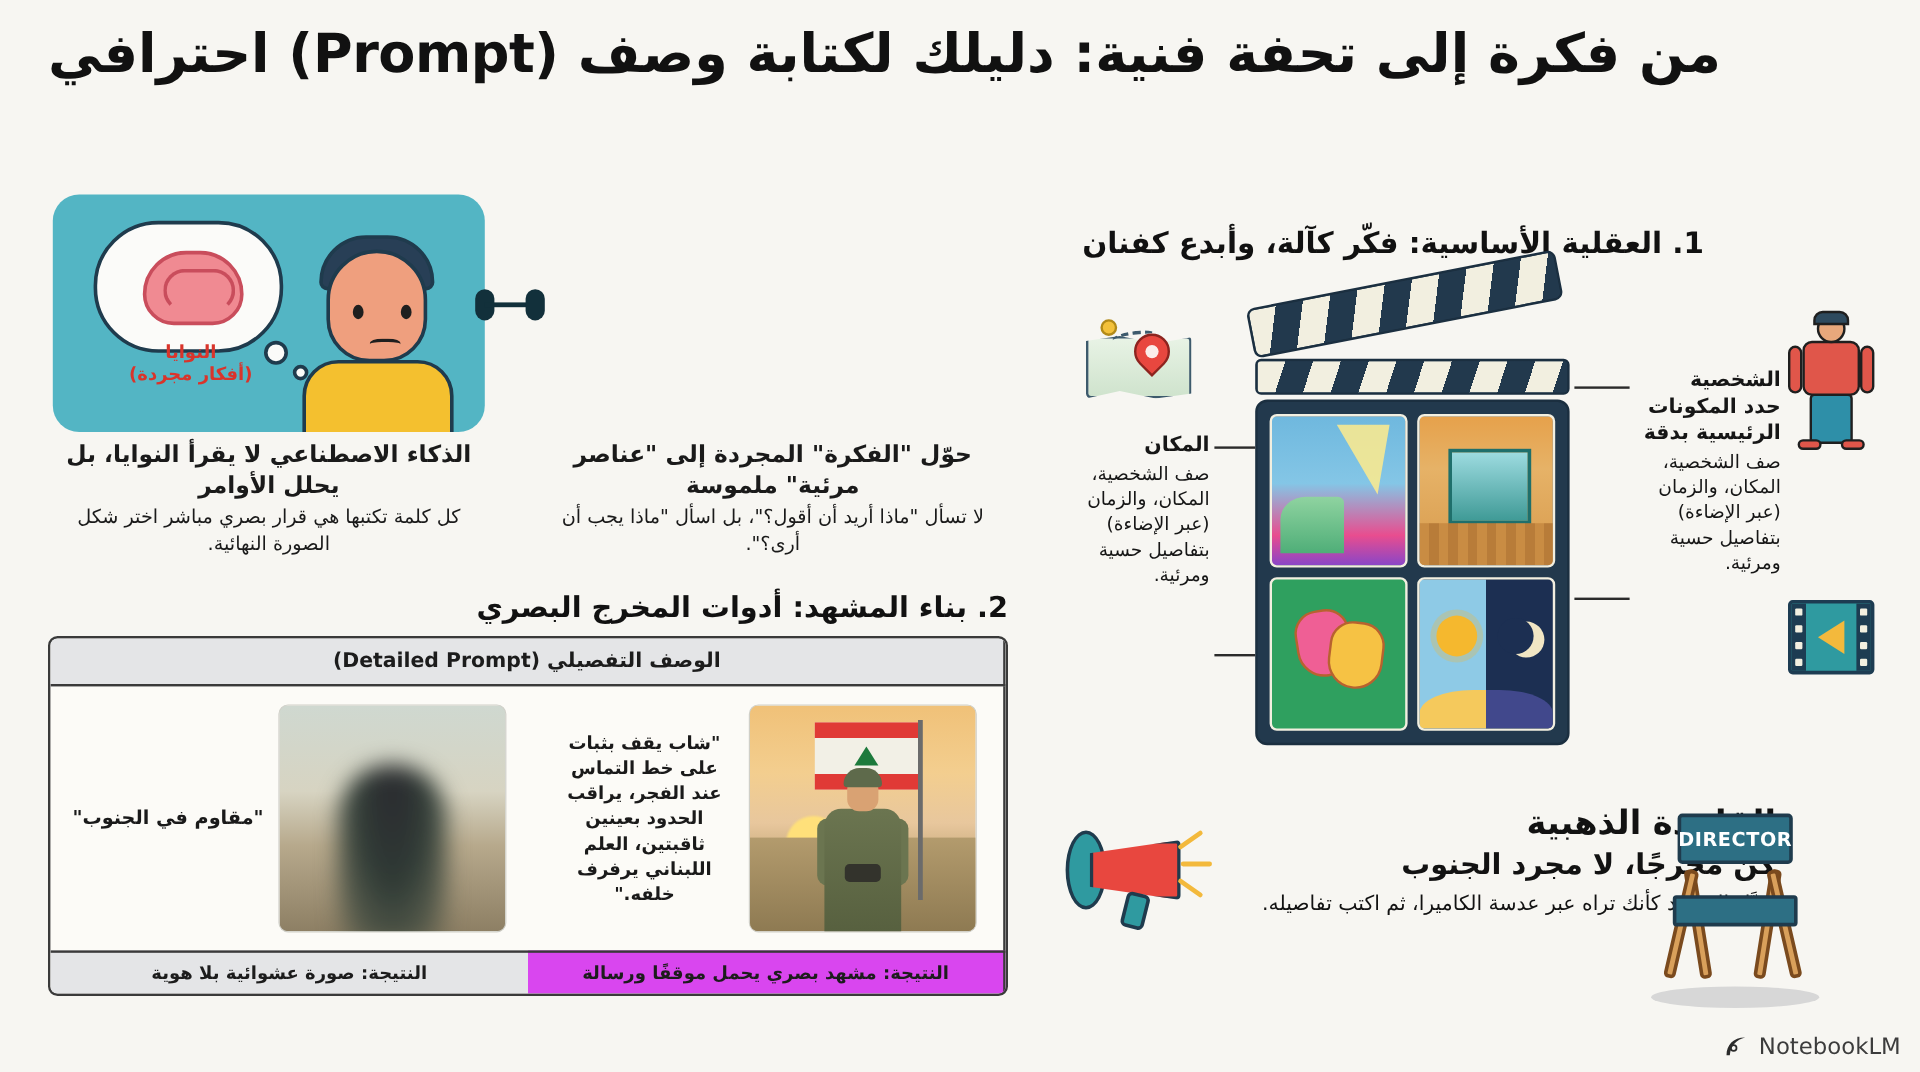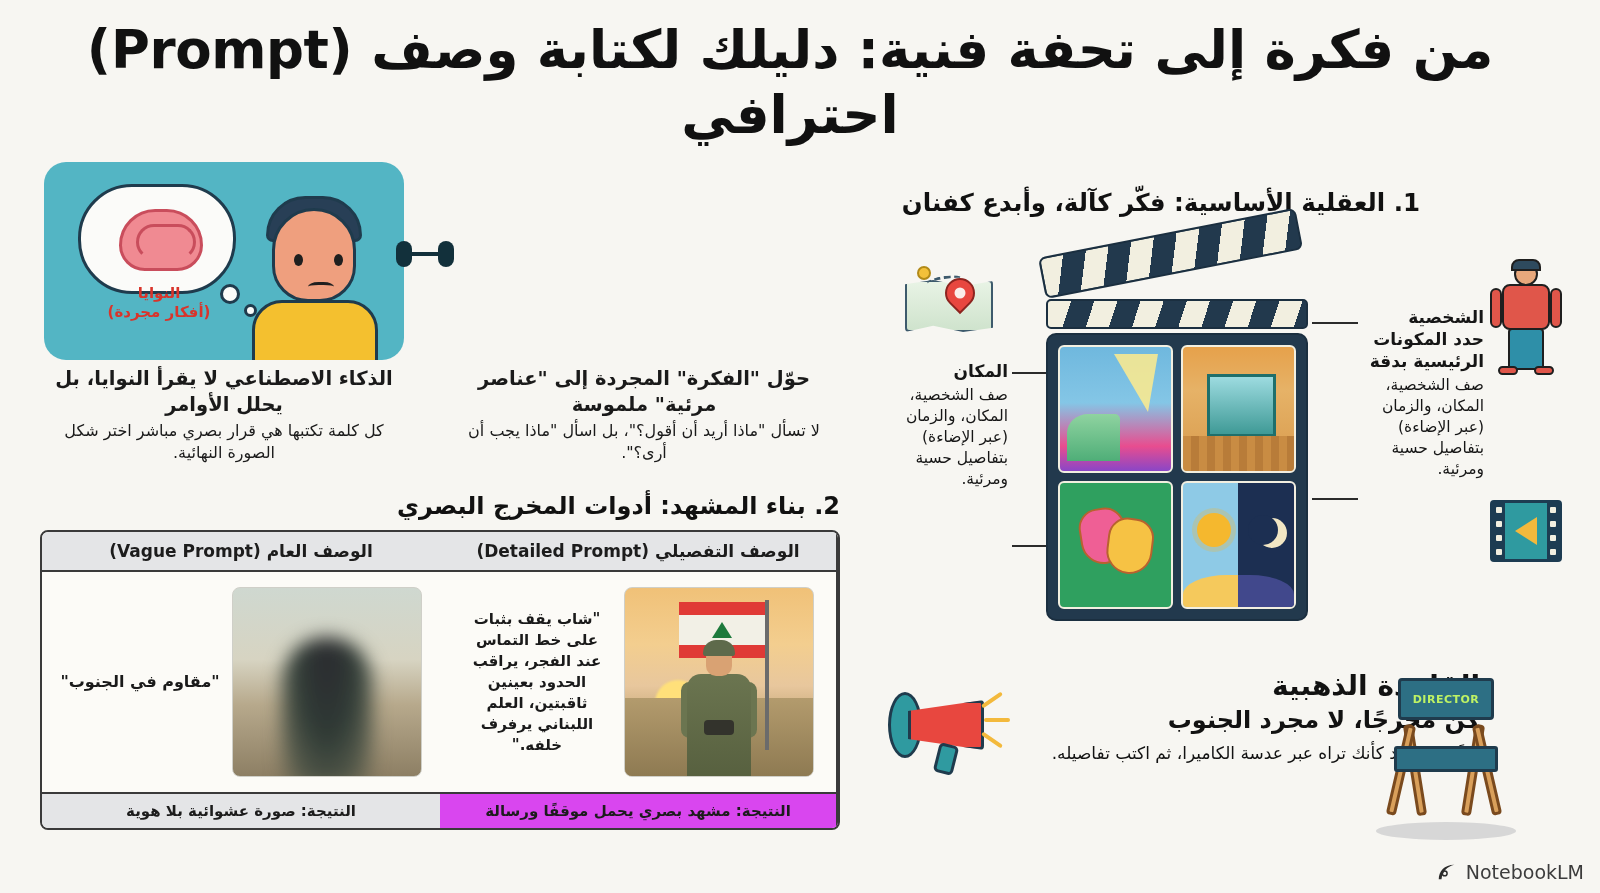--- a/index.html
+++ b/index.html
@@ -12,22 +12,22 @@
   #page {
     position: relative;
     width: 1600px; height: 893px;
     background: #f7f6f2;
   }
 
   
   .title {
     position: absolute;
     top: 18px; left: 40px; right: 60px;
-    text-align: center;
-    font-size: 53px;
+    text-align: left;
+    font-size: 45px;
     font-weight: bold;
     line-height: 1.22;
     color: #111111;
     direction: rtl;
     letter-spacing: -0.4px;
   }
 
   
   .card {
     position: absolute;
@@ -441,21 +441,21 @@
   .r2{left:104px;top:32px;width:26px;}
   .r3{left:100px;top:52px;width:24px;transform:rotate(35deg);}
 
   
   .chair { position: absolute; left: 1370px; top: 672px; width: 150px; height: 170px; }
   .chair-back {
     position:absolute; left: 28px; top: 6px; width: 96px; height: 42px;
     background: #2d6f84; border: 3px solid #1f3b4d; border-radius: 4px;
     display:flex; align-items:center; justify-content:center;
   }
-  .chair-back span { color:#bef264; font-size: 11px; font-weight: bold; letter-spacing: 0.5px; direction: ltr;}
+  .chair-back span { color:#ffffff; font-size: 16px; font-weight: bold; letter-spacing: 0.5px; direction: ltr;}
   .chair-seat {
     position:absolute; left: 24px; top: 74px; width: 104px; height: 26px;
     background: #2d6f84; border: 3px solid #1f3b4d; border-radius: 3px;
   }
   .chair-leg { position:absolute; background:#d9a05b; border:3px solid #7a4a1e; width:10px; height:92px; border-radius:4px;}
   .cl1{left:26px;top:52px;transform:rotate(13deg);}
   .cl2{left:112px;top:52px;transform:rotate(-13deg);}
   .cl3{left:40px;top:52px;transform:rotate(-9deg);}
   .cl4{left:98px;top:52px;transform:rotate(9deg);}
   .chair-shadow {
@@ -587,21 +587,20 @@
     <span class="b-head">حوّل "الفكرة" المجردة إلى "عناصر مرئية" ملموسة</span>
     <span class="b-sub">لا تسأل "ماذا أريد أن أقول؟"، بل اسأل "ماذا يجب أن أرى؟".</span>
   </div>
 
   <div class="sec2-head">2. بناء المشهد: أدوات المخرج البصري</div>
 
   <div class="cmp-table">
 
     <div class="cmp-row cmp-head-row">
       <div class="cmp-cell left-sep">الوصف التفصيلي (Detailed Prompt)</div>
-      <div class="cmp-cell">الوصف العام (Vague Prompt)</div>
     </div>
 
     <div class="cmp-row cmp-body-row">
       <div class="cmp-cell left-sep">
         <div class="cell-inner">
           <div class="thumb thumb-scene">
             <div class="sun"></div>
             <div class="ground"></div>
             <div class="flag-pole"></div>
             <div class="flag"></div>

